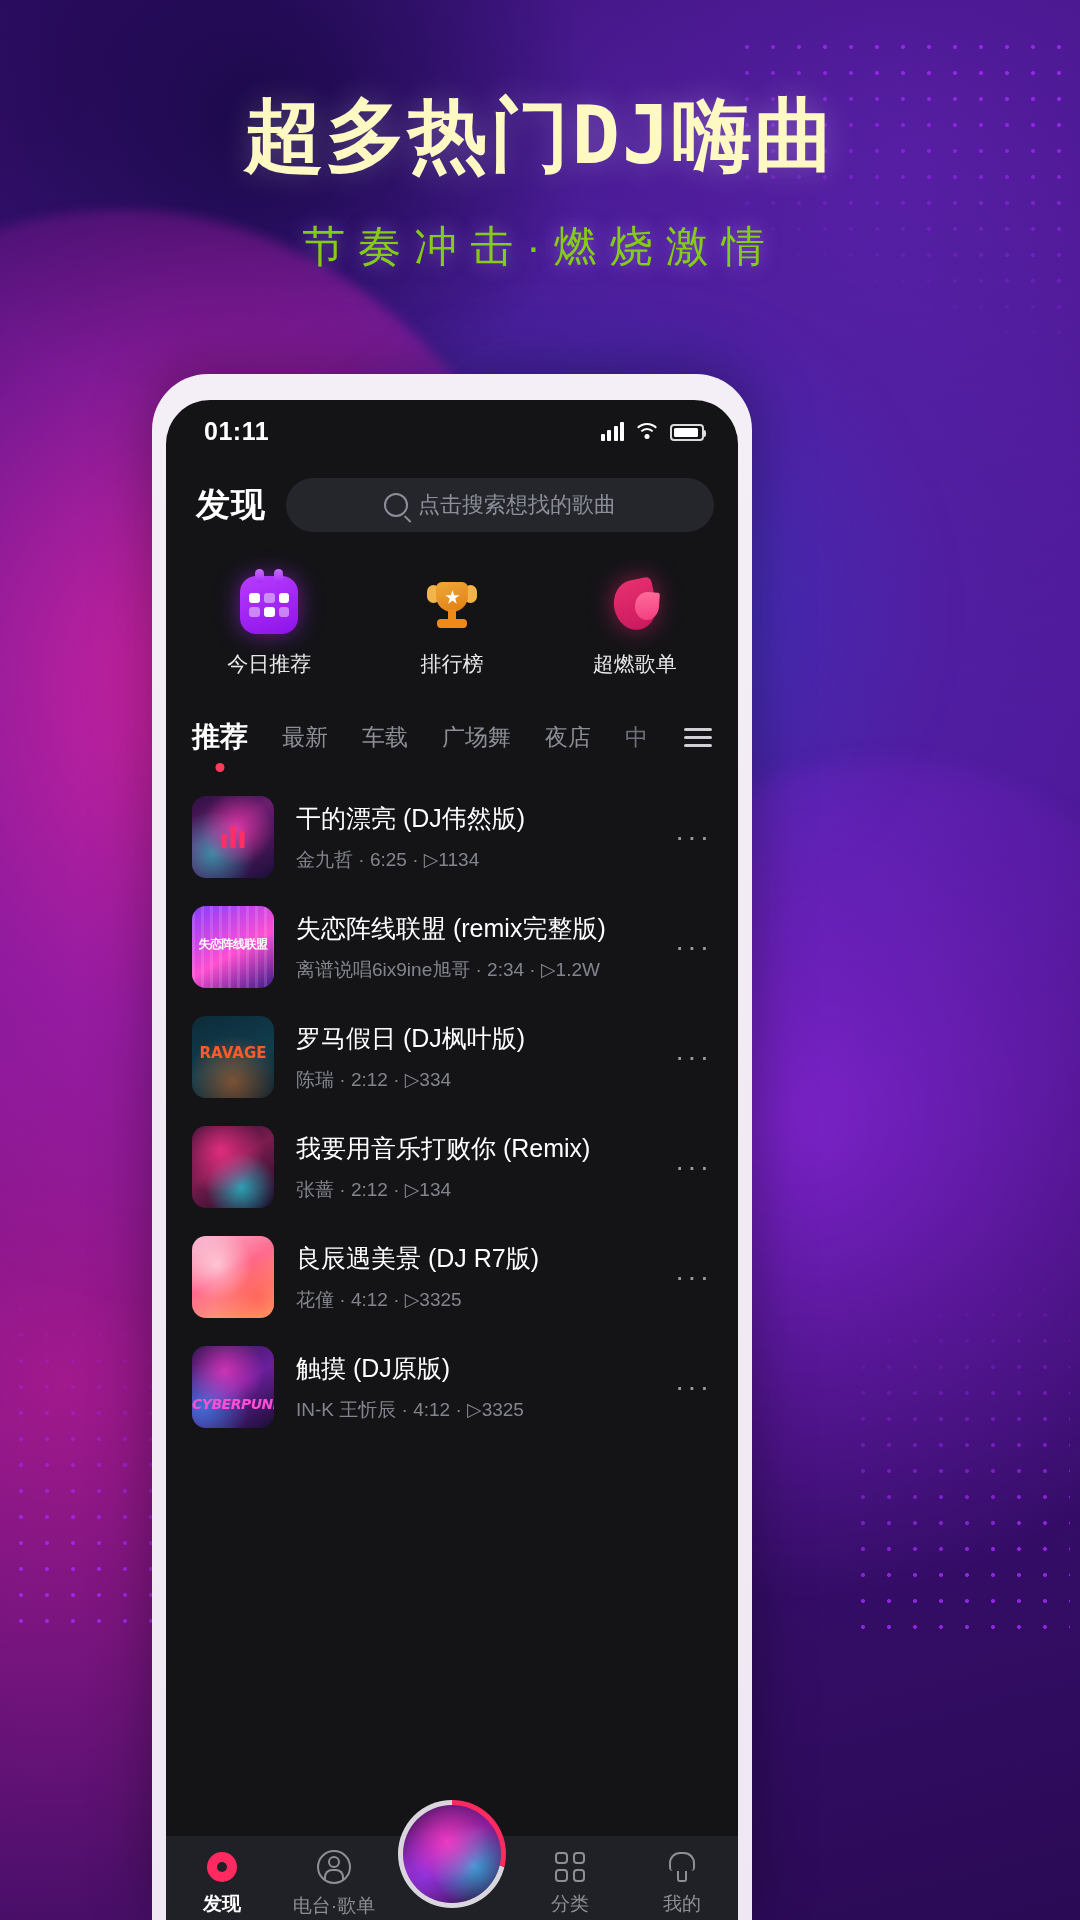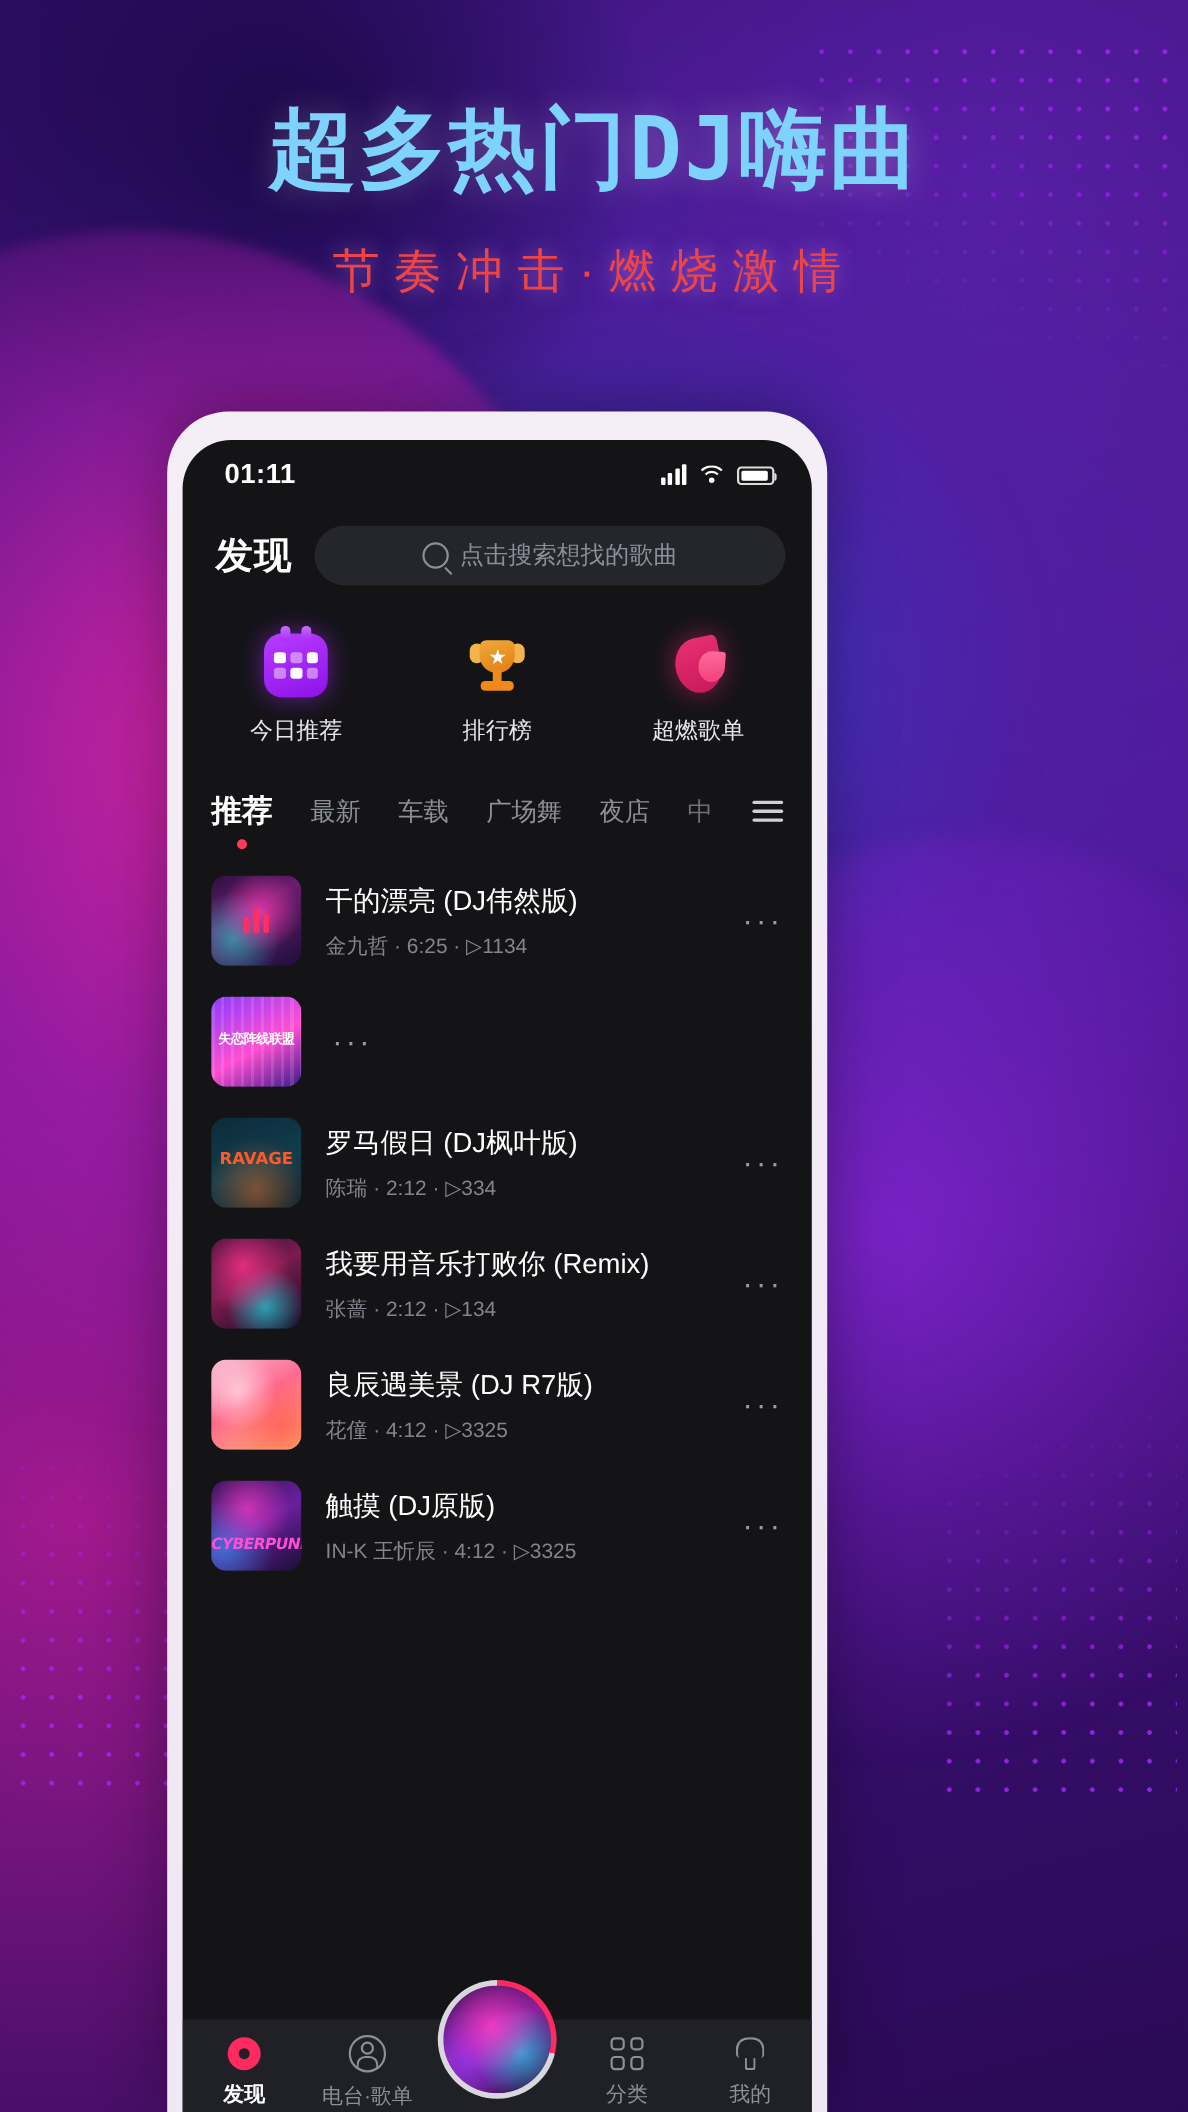--- a/index.html
+++ b/index.html
@@ -39,27 +39,27 @@
   .dots-bl{left:8px;top:1270px;width:200px;height:360px;
     -webkit-mask-image:linear-gradient(20deg,#000 25%,transparent 85%);
     mask-image:linear-gradient(20deg,#000 25%,transparent 85%);}
   .dots-br{right:10px;top:1250px;width:220px;height:400px;
     -webkit-mask-image:linear-gradient(-20deg,#000 25%,transparent 85%);
     mask-image:linear-gradient(-20deg,#000 25%,transparent 85%);}
 
   .promo{position:absolute;left:0;right:0;top:96px;text-align:center;}
   .promo-title{
     font-family:"DejaVu Sans Mono","DejaVu Sans",monospace;
-    font-size:80px;line-height:1;font-weight:700;color:#7dd3fc;
+    font-size:80px;line-height:1;font-weight:700;color:#fef9c3;
     letter-spacing:2px;
     text-shadow:0 0 30px rgba(255,255,255,.25);
     white-space:nowrap;
   }
   .promo-sub{
-    margin-top:42px;font-size:43px;color:#ef4444;letter-spacing:13px;
+    margin-top:42px;font-size:43px;color:#84cc16;letter-spacing:13px;
     font-weight:400;white-space:nowrap;
     text-shadow:0 0 18px rgba(200,150,255,.5);
   }
 
   
   .phone{position:absolute;left:152px;top:374px;width:600px;height:1546px;
     background:linear-gradient(180deg,#f4eef6,#efe7f3);
     border-radius:56px 56px 0 0;padding:26px 14px 0 14px;box-sizing:border-box;
     box-shadow:0 -6px 60px rgba(0,0,0,.35);}
   .screen{position:relative;width:572px;height:1532px;background:#141417;
@@ -295,20 +295,24 @@
           </div>
           <div class="more">···</div>
         </div>
 
         <div class="row">
           <div class="thumb">
             <div class="ov" style="background:linear-gradient(150deg,#8b3bff,#ff4fd2 55%,#3a1b8a);"></div>
             <div class="ov" style="background:repeating-linear-gradient(90deg, rgba(255,255,255,.13) 0 3px, transparent 3px 9px);"></div>
             <div class="tc" style="top:30px;font-size:12px;letter-spacing:-.5px;">失恋阵线联盟</div>
           </div>
+          <div class="meta">
+            <div class="title">失恋阵线联盟 (remix完整版)</div>
+            <div class="sub">离谱说唱6ix9ine旭哥 · 2:34 · ▷1.2W</div>
+          </div>
           <div class="more">···</div>
         </div>
 
         <div class="row">
           <div class="thumb">
             <div class="ov" style="background:linear-gradient(160deg,#0d2b3a,#113d4d 55%,#0a1f2c);"></div>
             <div class="ov" style="background:radial-gradient(circle at 50% 80%, rgba(255,120,40,.45), transparent 60%);"></div>
             <div class="tc" style="top:28px;font-size:15px;color:#ff5a2a;letter-spacing:0;">RAVAGE</div>
           </div>
           <div class="meta">

